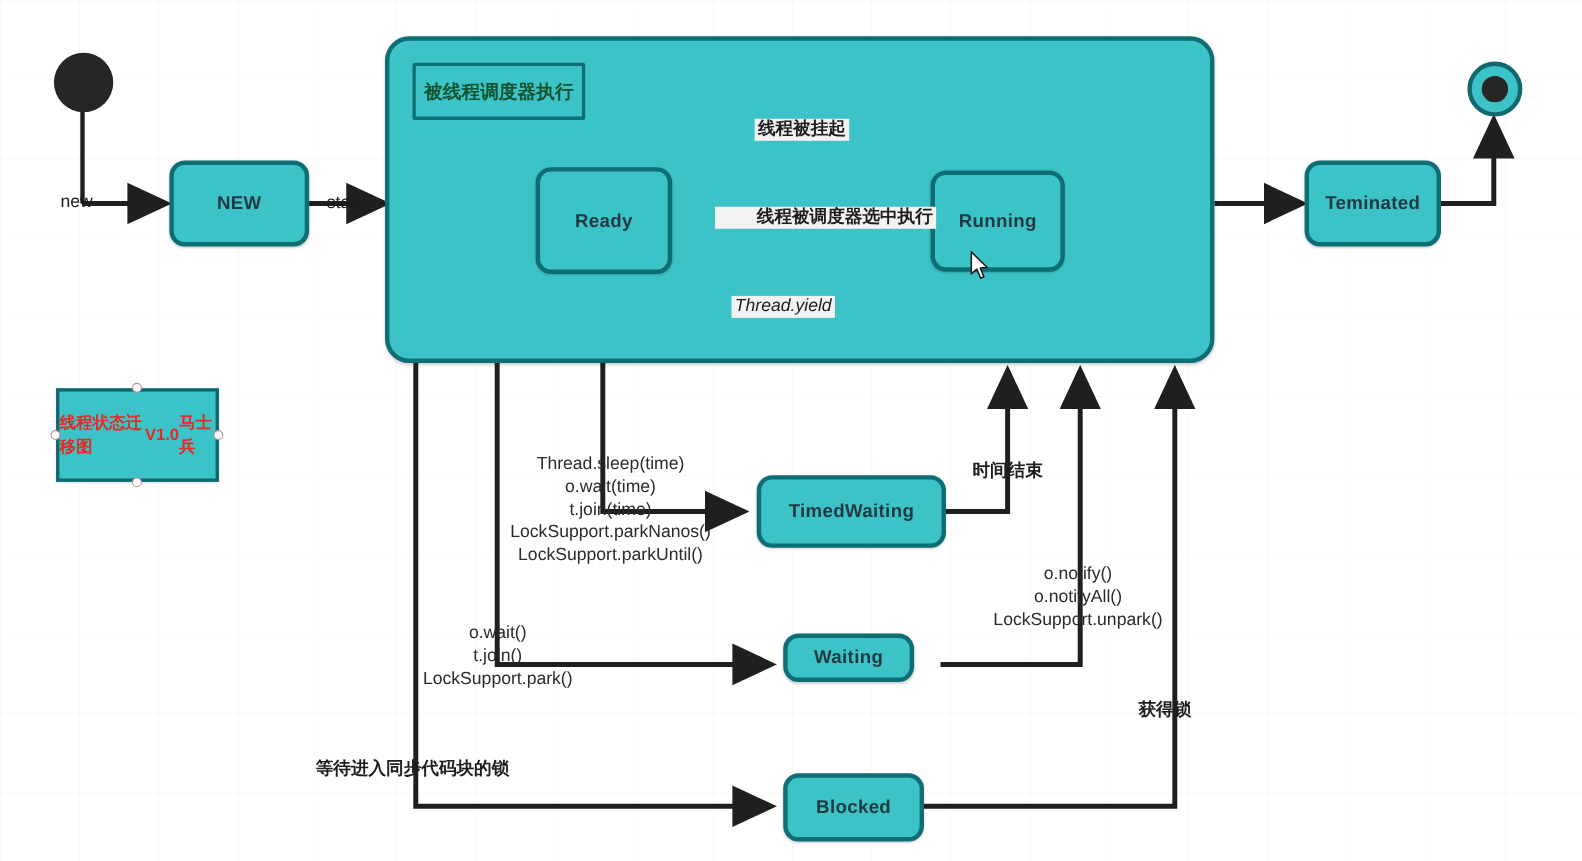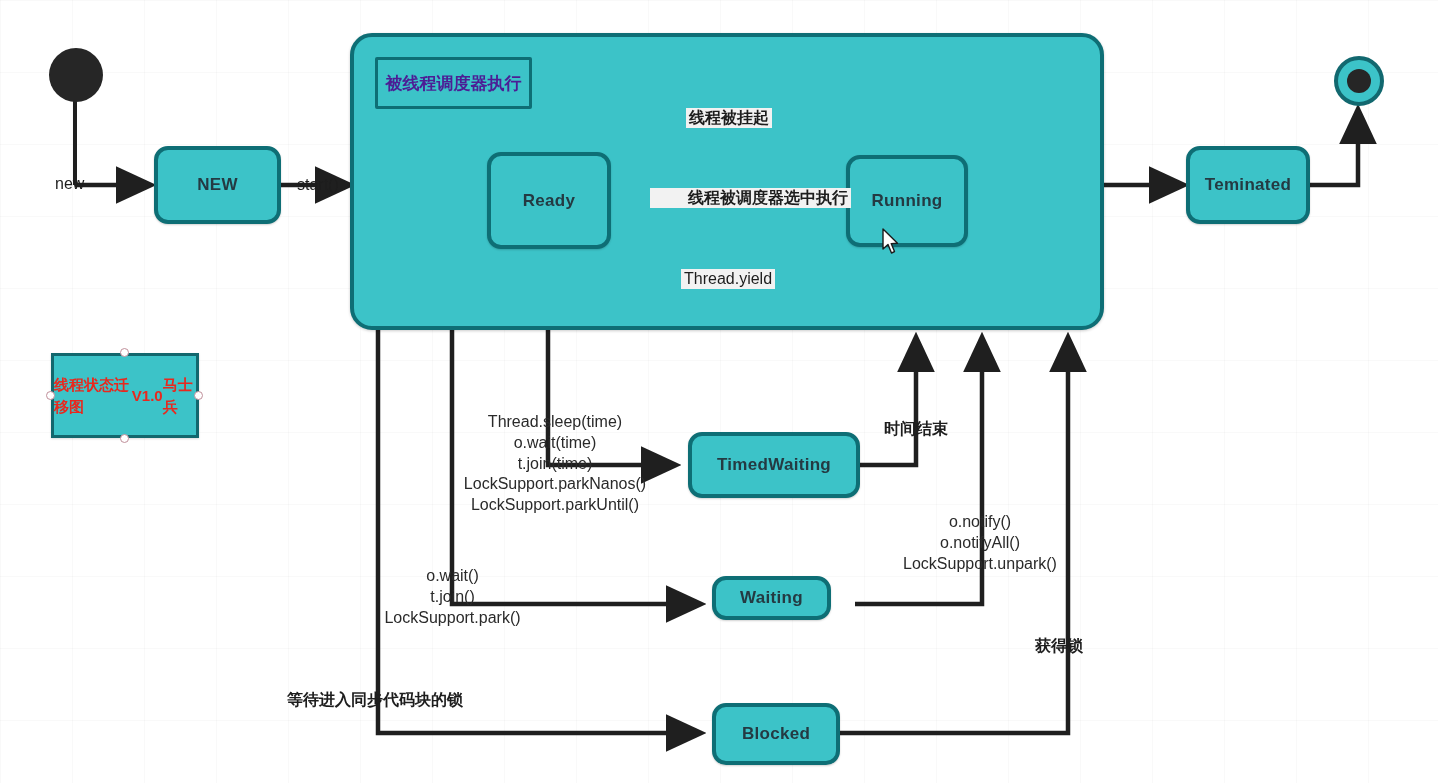--- a/index.html
+++ b/index.html
@@ -43,21 +43,21 @@
     background:#3cc3c8;
     border:4px solid #0e6e75;
     border-radius:14px;
   }
   .container-label{
     position:absolute;
     background:#3cc3c8;
     border:3px solid #0e6e75;
     border-radius:2px;
     display:flex;align-items:center;justify-content:center;
-    font-size:17px;font-weight:bold;color:#4c1d95;
+    font-size:17px;font-weight:bold;color:#14532d;
     box-sizing:border-box;
   }
 
   
   .start-dot{
     position:absolute;border-radius:50%;
     background:#262626;
   }
   .end-ring{
     position:absolute;border-radius:50%;
@@ -184,21 +184,21 @@
   <div class="node" style="left:712px;top:703px;width:128px;height:62px;">Blocked</div>
 
   <div class="edge-label plain" style="left:55px;top:174px;">new</div>
 
   <div class="edge-label plain" style="left:297px;top:175px;">start()</div>
 
   <div class="edge-label boxed" style="left:686px;top:108px;font-weight:bold;">线程被挂起</div>
 
   <div class="edge-label boxed" style="left:650px;top:188px;font-weight:bold;padding-left:38px;">线程被调度器选中执行</div>
 
-  <div class="edge-label boxed" style="left:681px;top:269px;">Thread.yield</div>
+  <div class="edge-label boxed" style="left:665px;top:269px;font-style:italic;">Thread.yield</div>
 
   <div class="multiline" style="left:455px;top:412px;width:200px;">Thread.sleep(time)
 o.wait(time)
 t.join(time)
 LockSupport.parkNanos()
 LockSupport.parkUntil()</div>
 
   <div class="edge-label plain" style="left:884px;top:419px;font-weight:bold;">时间结束</div>
 
   <div class="multiline" style="left:375px;top:566px;width:155px;">o.wait()

